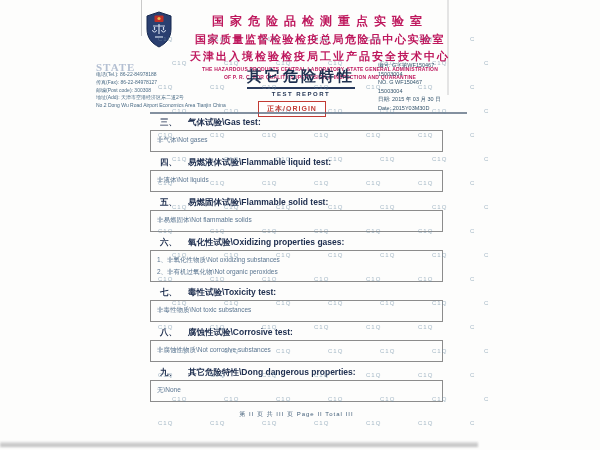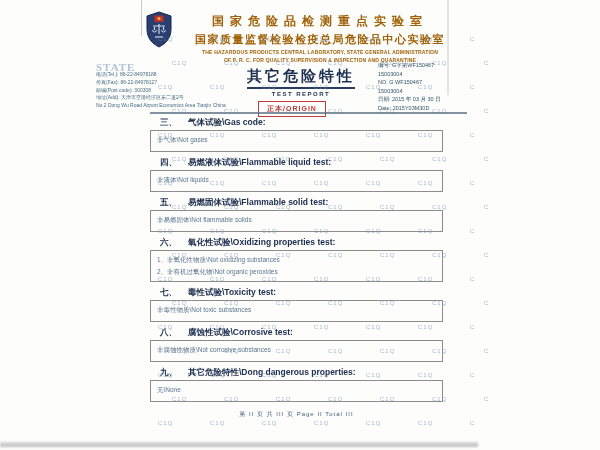--- a/index.html
+++ b/index.html
@@ -14,21 +14,21 @@
   .edge-bottom{position:absolute;left:0;top:442px;width:478px;height:5px;
     background:linear-gradient(#dcdcdc,#bdbdbd);filter:blur(1px);}
   
   .wm-layer{position:absolute;inset:0;pointer-events:none;z-index:5;}
   .wm{position:absolute;font-size:6px;letter-spacing:1px;color:rgba(106,140,163,0.6);
     font-family:"Liberation Sans",sans-serif;}
   
   .emblem{position:absolute;left:145px;top:11px;width:28px;height:37px;}
   .hpcl{position:absolute;left:96px;top:61px;font-family:"Liberation Serif",serif;
     font-weight:bold;font-size:11px;letter-spacing:1px;color:#b3bfd2;}
-  .org{position:absolute;left:178px;top:13px;width:284px;text-align:center;color:#a16207;}
+  .org{position:absolute;left:178px;top:13px;width:284px;text-align:center;color:#be185d;}
   .org-cn1{font-size:12px;font-weight:bold;letter-spacing:6px;white-space:nowrap;}
   .org-cn2{font-size:11px;font-weight:bold;letter-spacing:1.5px;margin-top:2px;white-space:nowrap;}
   .org-cn3{font-size:11px;font-weight:bold;letter-spacing:2px;margin-top:2px;white-space:nowrap;}
   .org-en{font-size:5px;font-weight:bold;margin-top:2px;letter-spacing:0.2px;}
   .contact{position:absolute;left:96px;top:71px;width:145px;font-size:5px;line-height:1.55;color:#4a6b85;}
   .title-block{position:absolute;left:230px;top:67px;width:142px;text-align:center;}
   .title-cn{display:inline-block;font-size:15px;font-weight:bold;letter-spacing:3px;color:#1e3050;
     border-bottom:2px solid #2a3c5e;padding-bottom:1px;}
   .title-en{font-size:6px;font-weight:bold;letter-spacing:1.5px;color:#1e3050;margin-top:2px;}
   .origin-stamp{display:inline-block;margin-top:4px;margin-right:18px;border:1.5px solid #c23b35;
@@ -184,20 +184,21 @@
       <path d="M7.5 19 a2 2 0 0 0 4 0 M16.5 19 a2 2 0 0 0 4 0" stroke="#cfd8ea" stroke-width="1" fill="none"></path>
       <path d="M10 26 H18" stroke="#cfd8ea" stroke-width="1.2"></path>
     </svg>
   </div>
 
   <div class="hpcl">STATE</div>
 
   <div class="org">
     <div class="org-cn1">国家危险品检测重点实验室</div>
     <div class="org-cn2">国家质量监督检验检疫总局危险品中心实验室</div>
+    <div class="org-cn3">天津出入境检验检疫局工业产品安全技术中心</div>
     <div class="org-en">THE HAZARDOUS PRODUCTS CENTRAL LABORATORY, STATE GENERAL ADMINISTRATION</div>
     <div class="org-en">OF P. R. C. FOR QUALITY SUPERVISION &amp; INSPECTION AND QUARANTINE</div>
   </div>
 
   <div class="contact">
     <div>电话(Tel.): 86-22-84978188</div>
     <div>传真(Fax): 86-22-84978127</div>
     <div>邮编(Post code): 300308</div>
     <div>地址(Add): 天津市空港经济区东二道2号</div>
     <div>No.2 Dong Wu Road Airport Economics Area Tianjin China</div>
@@ -218,21 +219,21 @@
     <div>Date: 2015Y03M30D</div>
   </div>
 
   <div class="hr-sep"></div>
 
   <div class="sections">
 
   <div class="section">
         <div class="sec-heading">
           <span class="sec-num">三、</span>
-          <span class="sec-title">气体试验\Gas code:</span>
+          <span class="sec-title">气体试验\Gas test:</span>
         </div>
         <div class="sec-box">
           <div class="sec-item">非气体\Not gases</div>
         </div>
       </div>
       <div class="section">
         <div class="sec-heading">
           <span class="sec-num">四、</span>
           <span class="sec-title">易燃液体试验\Flammable liquid test:</span>
         </div>
@@ -245,21 +246,21 @@
           <span class="sec-num">五、</span>
           <span class="sec-title">易燃固体试验\Flammable solid test:</span>
         </div>
         <div class="sec-box">
           <div class="sec-item">非易燃固体\Not flammable solids</div>
         </div>
       </div>
       <div class="section">
         <div class="sec-heading">
           <span class="sec-num">六、</span>
-          <span class="sec-title">氧化性试验\Oxidizing properties test:</span>
+          <span class="sec-title">氧化性试验\Oxidizing properties gases:</span>
         </div>
         <div class="sec-box">
           <div class="sec-item">1、非氧化性物质\Not oxidizing substances</div>
           <div class="sec-item">2、非有机过氧化物\Not organic peroxides</div>
         </div>
       </div>
       <div class="section">
         <div class="sec-heading">
           <span class="sec-num">七、</span>
           <span class="sec-title">毒性试验\Toxicity test:</span>

